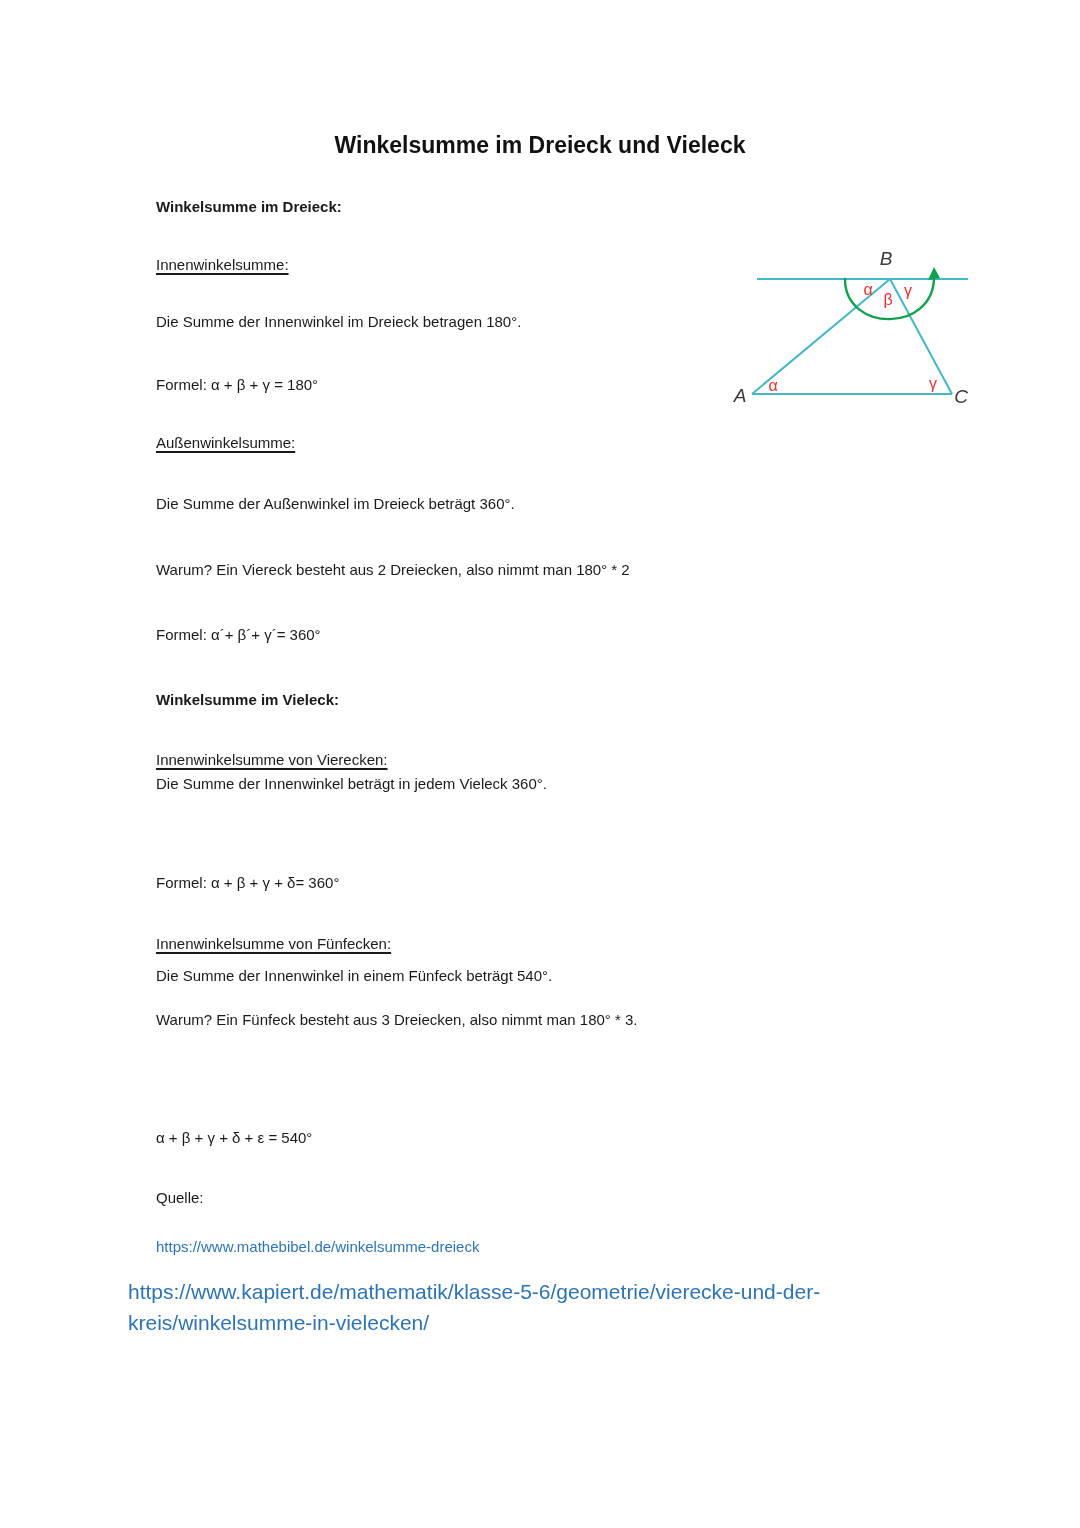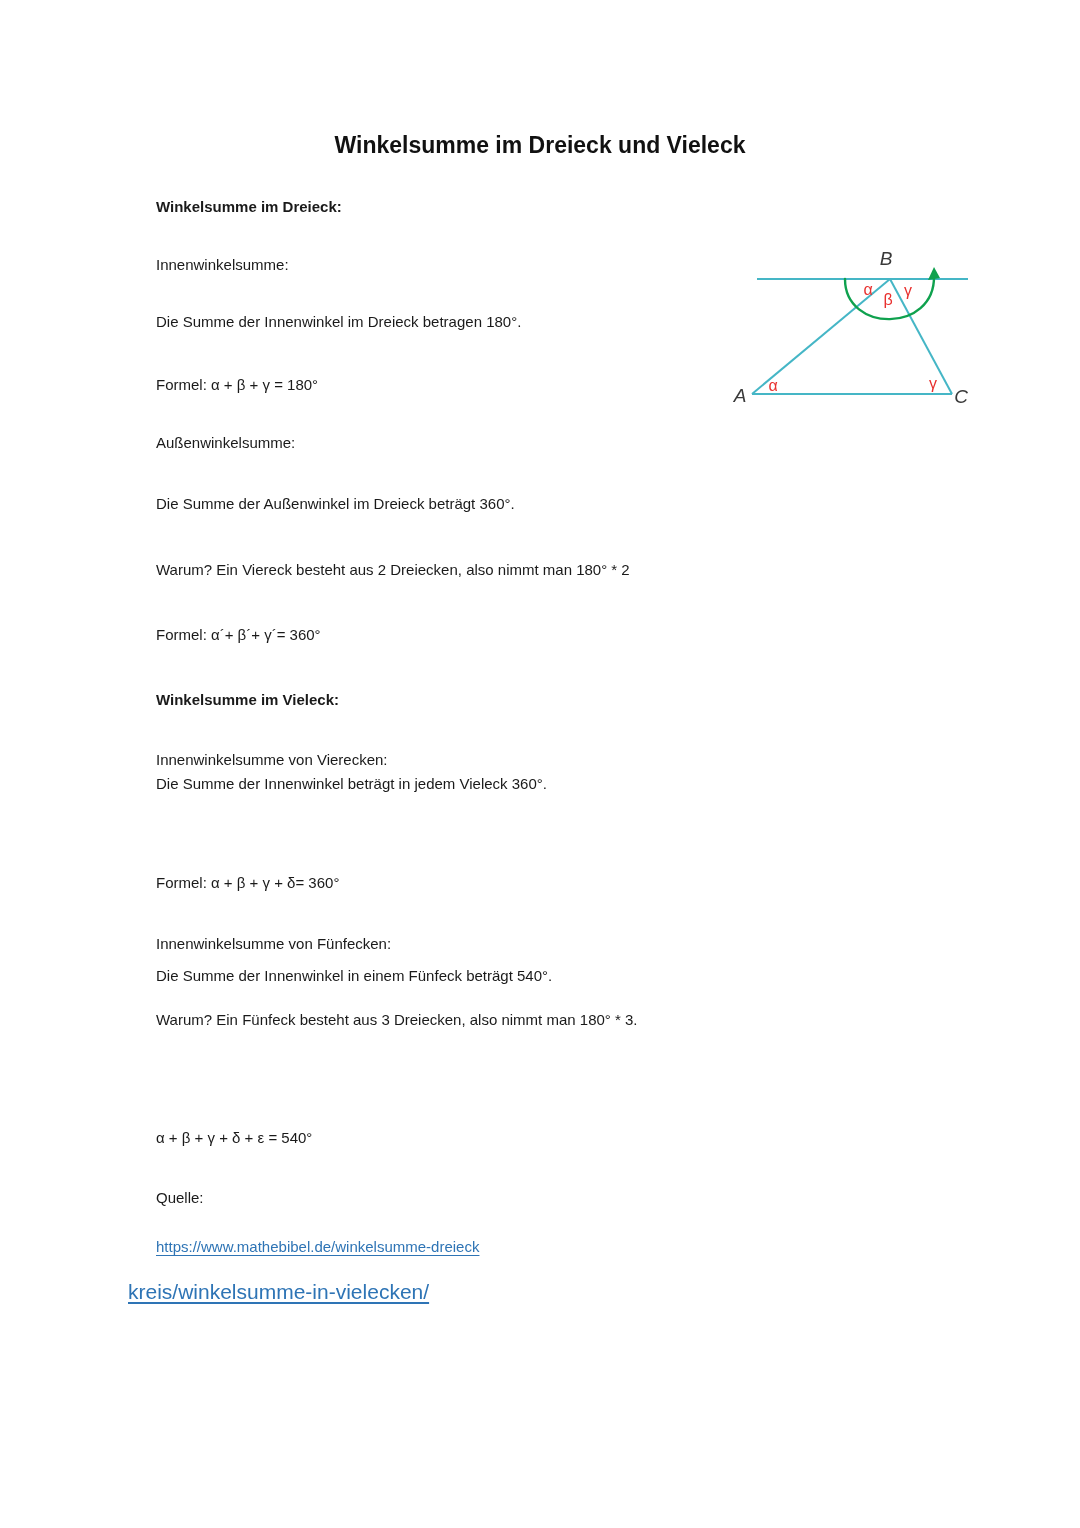--- a/index.html
+++ b/index.html
@@ -32,24 +32,23 @@
     left: 0;
     right: 0;
     top: 130px;
     text-align: center;
     font-size: 23px;
     font-weight: 700;
     line-height: 30px;
     color: #111111;
   }
   .bold { font-weight: 700; }
-  .underline { text-underline-offset: 3px; text-decoration-thickness: 1.5px; }
+  .underline { text-decoration: underline; text-underline-offset: 3px; text-decoration-thickness: 1.5px; }
   .link {
     color: #2e74b5;
-    text-decoration: underline;
     text-underline-offset: 3px;
     cursor: pointer;
   }
   .wrapblock {
     position: absolute;
     left: 128px;
     font-size: 21px;
     line-height: 31px;
     white-space: nowrap;
   }
@@ -101,20 +100,21 @@
 
   <div class="line" style="top:1006px">Warum? Ein Fünfeck besteht aus 3 Dreiecken, also nimmt man 180° * 3.</div>
 
   <div class="line" style="top:1124px">α + β + γ + δ + ε = 540°</div>
 
   <div class="line" style="top:1184px">Quelle:</div>
 
   <div class="line" style="top:1233px"><span class="link">https://www.mathebibel.de/winkelsumme-dreieck</span></div>
 
   <div class="wrapblock" style="top:1276px">
+    <div><span class="link">https://www.kapiert.de/mathematik/klasse-5-6/geometrie/vierecke-und-der-</span></div>
     <div><span class="link">kreis/winkelsumme-in-vielecken/</span></div>
   </div>
 
   <svg class="diagram" viewBox="0 0 250 165">
 
     <line x1="27" y1="34" x2="238" y2="34" stroke-width="2.2" fill="none" stroke="#45b6c6"></line>
 
     <line x1="160" y1="34" x2="22" y2="149" stroke-width="2" fill="none" stroke="#45b6c6"></line>
 
     <line x1="160" y1="34" x2="222" y2="149" stroke-width="2" fill="none" stroke="#45b6c6"></line>

